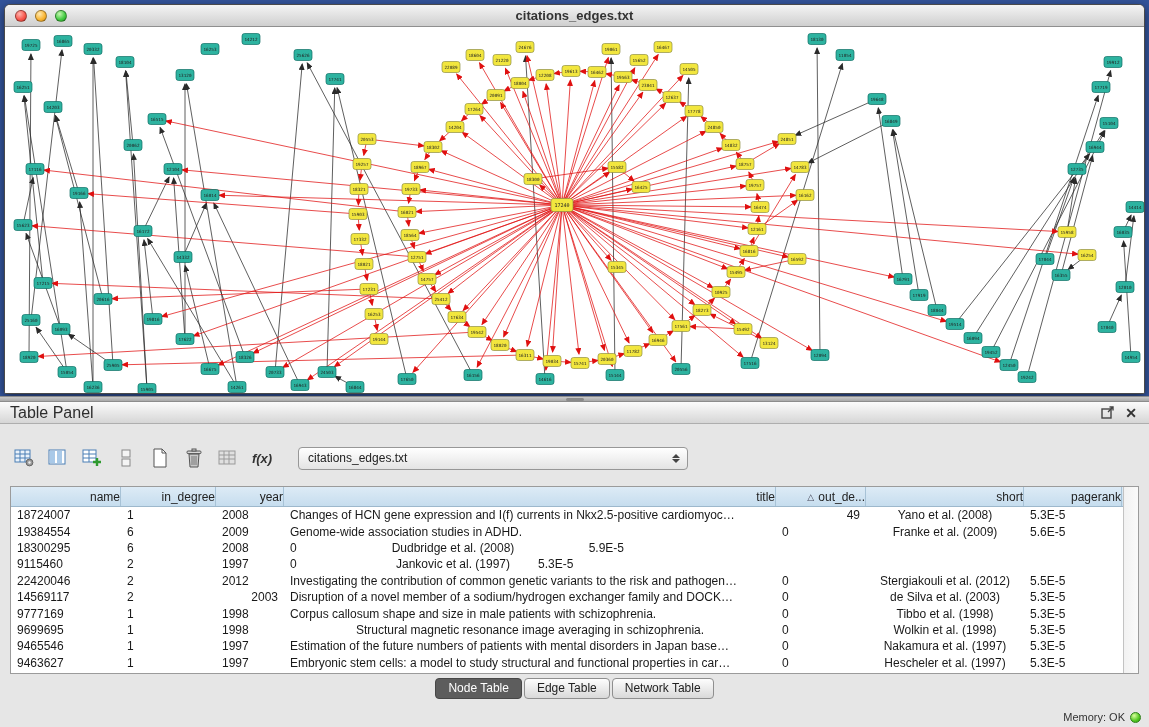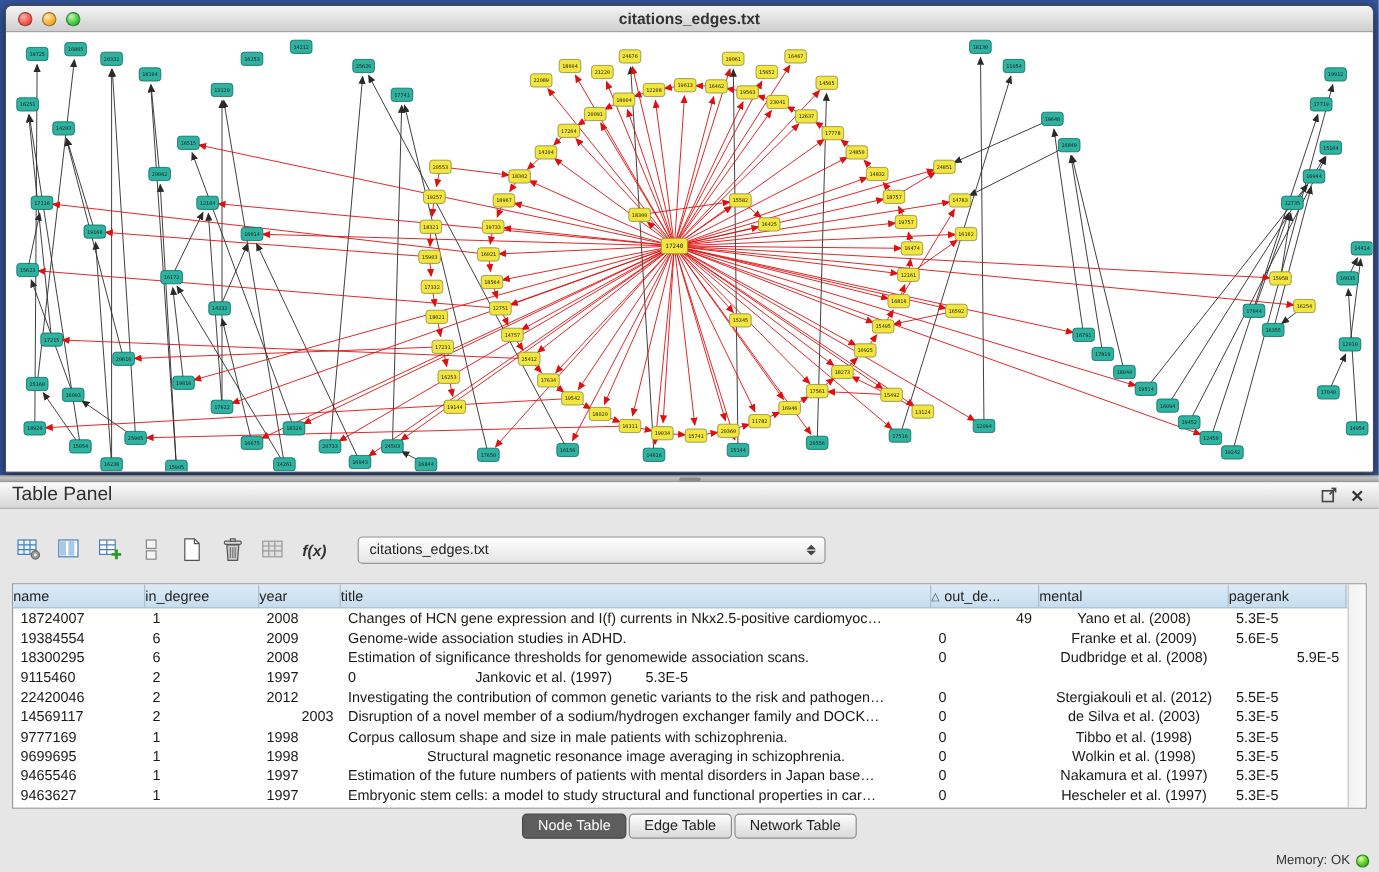--- a/index.html
+++ b/index.html
@@ -47,21 +47,21 @@
   .combo-text { flex:1; font-size:12px; color:#222; }
   .combo-arrows { display:flex; flex-direction:column; align-items:center; gap:1px; padding:0 3px; }
   .combo-arrows .up { width:0; height:0; border-left:4px solid transparent; border-right:4px solid transparent; border-bottom:4px solid #444; }
   .combo-arrows .dn { width:0; height:0; border-left:4px solid transparent; border-right:4px solid transparent; border-top:4px solid #444; }
 
   
   .table-wrap { position:absolute; left:10px; right:10px; top:84px; height:188px;
     border:1px solid #9b9b9b; background:#fff; overflow:hidden; display:flex; }
   .table-main { flex:1; overflow:hidden; }
   .thead { display:flex; height:20px; background:linear-gradient(#ddebf6,#c6ddee); border-bottom:1px solid #9db8cc; }
-  .th { font-size:12px; color:#222; display:flex; align-items:center; justify-content:flex-start;
+  .th { font-size:12px; color:#222; display:flex; align-items:center; justify-content:flex-end;
     border-right:1px solid #a7c2d6; overflow:hidden; white-space:nowrap; cursor:pointer; }
   .th .sort-tri { font-size:9px; margin-right:4px; color:#445; }
   .trow { display:flex; height:16.4px; align-items:center; cursor:default; }
   .td { font-size:12px; color:#191919; padding:0 6px; overflow:hidden; white-space:nowrap; }
   .vscroll { flex:0 0 15px; background:linear-gradient(to right,#f2f2f2,#fafafa); border-left:1px solid #c3c3c3; cursor:pointer; }
 
   
   .tabs { position:absolute; left:0; top:276px; width:100%; display:flex; justify-content:center; gap:2px; }
   .tab { font-size:12px; padding:2px 12px 3px; border:1px solid #8f8f8f; border-radius:4px;
     background:linear-gradient(#fdfdfd,#d9d9d9); color:#222; cursor:pointer; }
@@ -943,21 +943,21 @@
             <span>year</span>
           </div>
           <div class="th" style="width: 492px;">
             <span>title</span>
           </div>
           <div class="th" style="width: 90px;">
             <span class="sort-tri">△</span>
             <span>out_de...</span>
           </div>
           <div class="th" style="width: 158px;">
-            <span>mental</span>
+            <span>short</span>
           </div>
           <div class="th" style="width: 98px;">
             <span>pagerank</span>
           </div>
         </div>
       <div id="tbody">
           <div class="trow">
             <div class="td" style="width: 110px; text-align: left;">18724007</div>
             <div class="td" style="width: 95px; text-align: left;">1</div>
             <div class="td" style="width: 68px; text-align: left;">2008</div>
@@ -972,21 +972,20 @@
             <div class="td" style="width: 68px; text-align: left;">2009</div>
             <div class="td" style="width: 492px; text-align: left;">Genome-wide association studies in ADHD.</div>
             <div class="td" style="width: 90px; text-align: left;">0</div>
             <div class="td" style="width: 158px; text-align: center;">Franke et al. (2009)</div>
             <div class="td" style="width: 98px; text-align: left;">5.6E-5</div>
           </div>
           <div class="trow">
             <div class="td" style="width: 110px; text-align: left;">18300295</div>
             <div class="td" style="width: 95px; text-align: left;">6</div>
             <div class="td" style="width: 68px; text-align: left;">2008</div>
-            <div class="td" style="width: 492px; text-align: left;">Estimation of significance thresholds for genomewide association scans.</div>
             <div class="td" style="width: 90px; text-align: left;">0</div>
             <div class="td" style="width: 158px; text-align: center;">Dudbridge et al. (2008)</div>
             <div class="td" style="width: 98px; text-align: right;">5.9E-5</div>
           </div>
           <div class="trow">
             <div class="td" style="width: 110px; text-align: left;">9115460</div>
             <div class="td" style="width: 95px; text-align: left;">2</div>
             <div class="td" style="width: 68px; text-align: left;">1997</div>
             <div class="td" style="width: 90px; text-align: left;">0</div>
             <div class="td" style="width: 158px; text-align: center;">Jankovic et al. (1997)</div>

